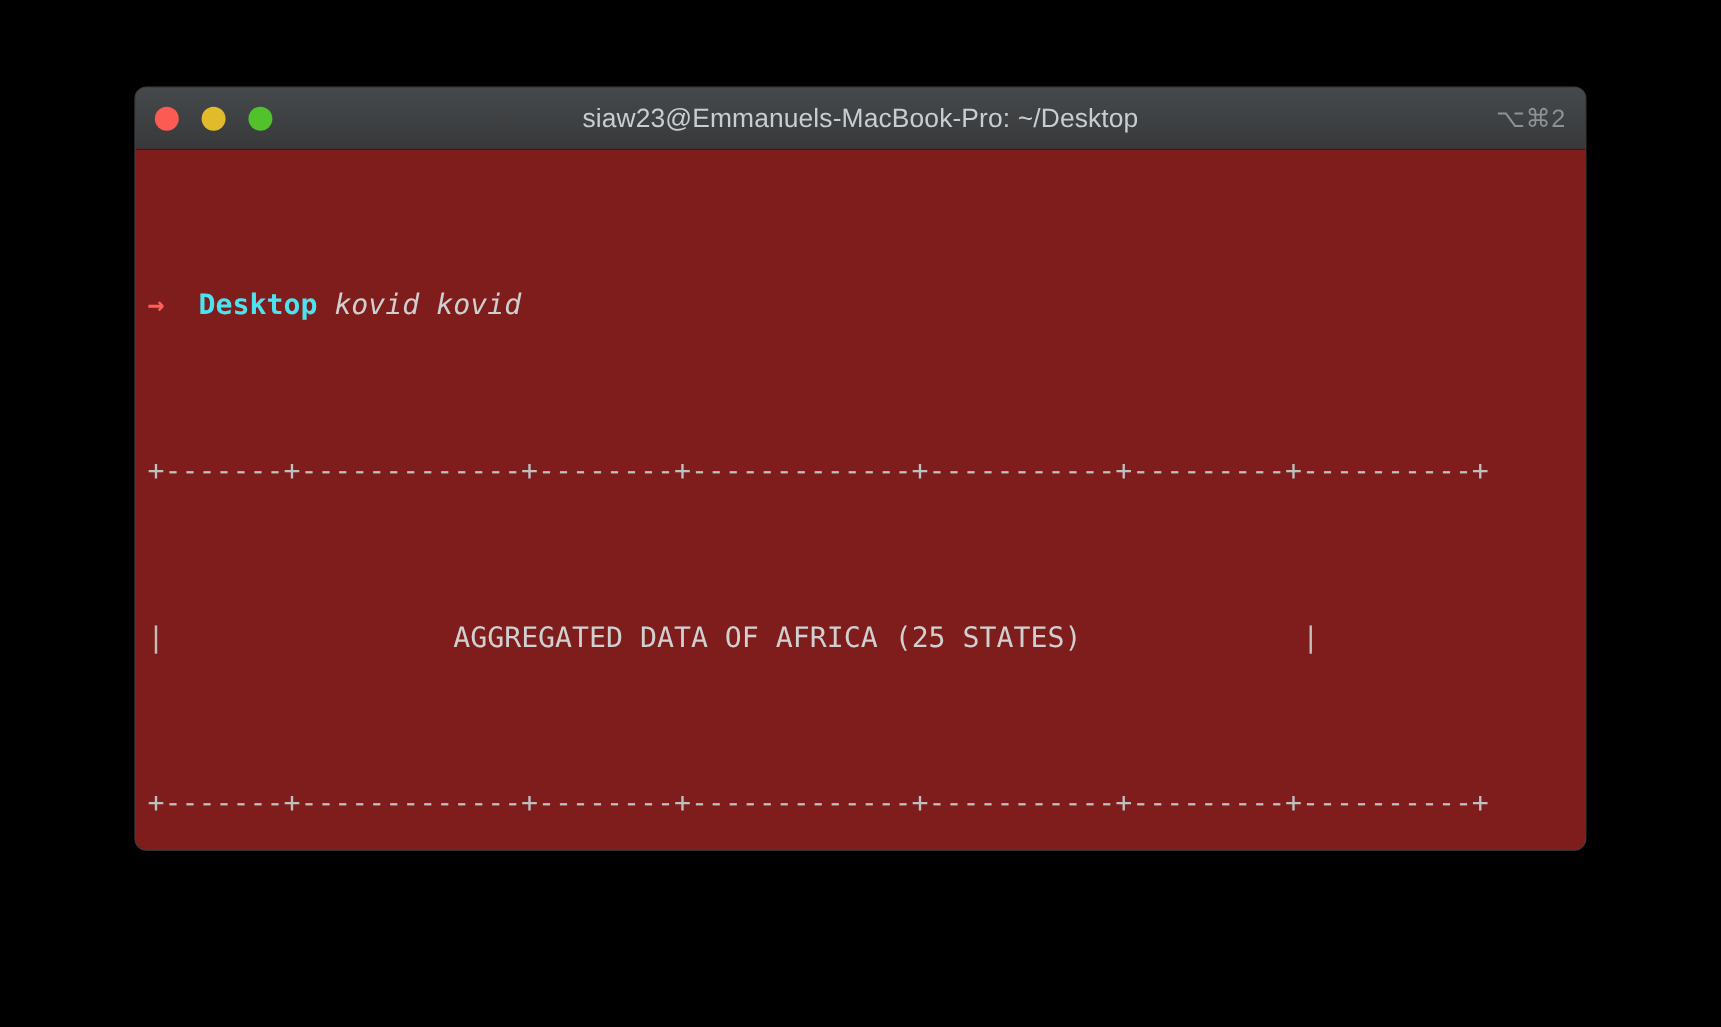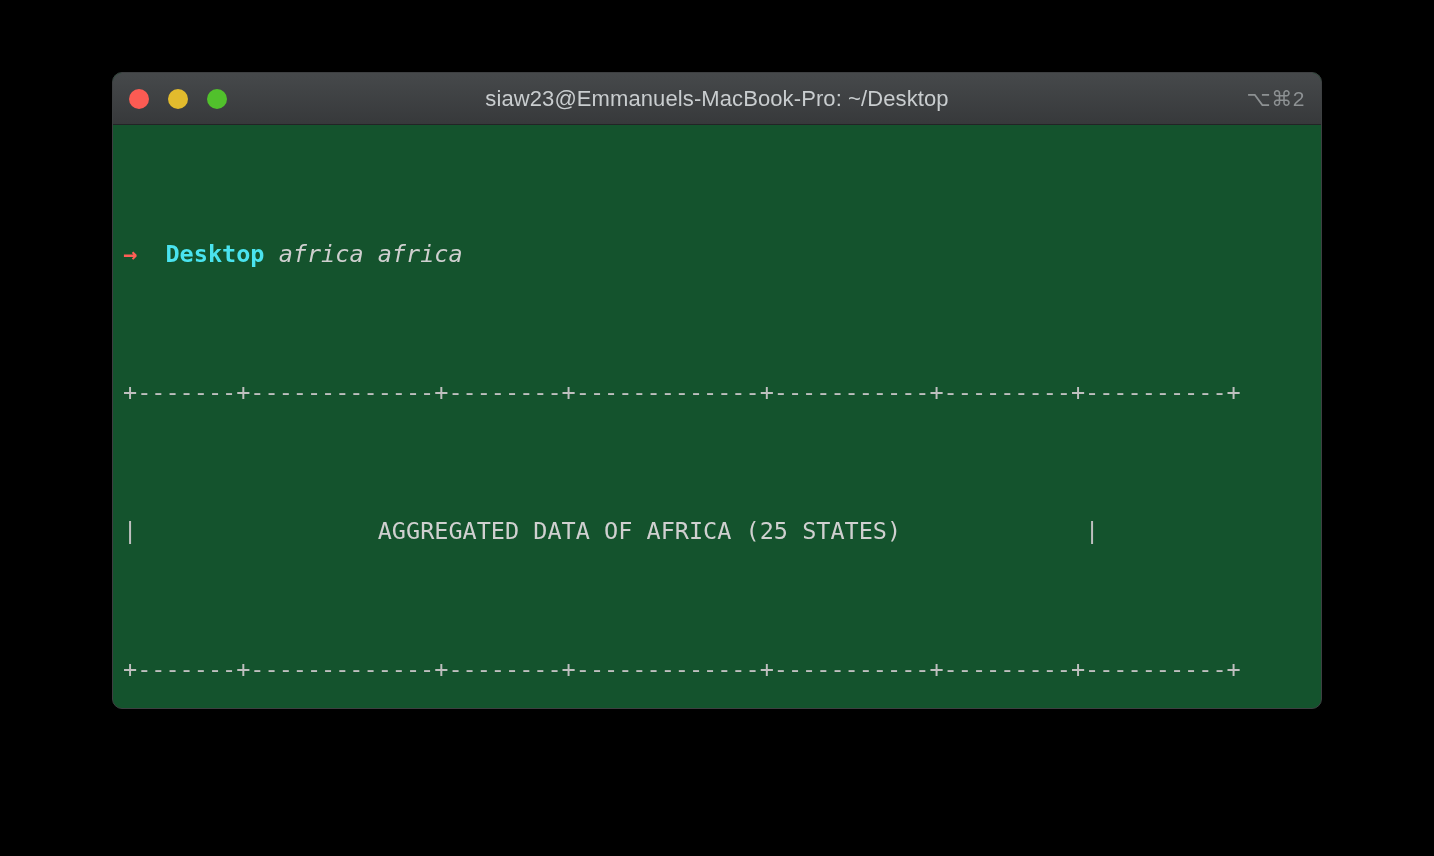--- a/index.html
+++ b/index.html
@@ -19,21 +19,21 @@
   }
 
   
   #terminal-window {
     position: absolute;
     left: 112px;
     top: 72px;
     width: 1210px;
     height: 637px;
     border-radius: 10px;
-    background: #14532d;
+    background: #7f1d1d;
     border: 1px solid #3d3f41;
     box-sizing: border-box;
     overflow: hidden;
     box-shadow: 0 6px 26px rgba(0,0,0,0.8);
   }
 
   
   #title-bar {
     position: relative;
     height: 52px;
@@ -114,21 +114,21 @@
         <span class="light light-close"></span>
         <span class="light light-min"></span>
         <span class="light light-max"></span>
       </div>
       <div id="window-title">siaw23@Emmanuels-MacBook-Pro: ~/Desktop</div>
       <div id="shortcut-badge">⌥⌘2</div>
     </div>
 
     <div id="terminal-body">
 
-      <div class="line"><span class="arrow-red">→</span>  <span class="path-cyan">Desktop</span> <span class="cmd">africa africa</span></div>
+      <div class="line"><span class="arrow-red">→</span>  <span class="path-cyan">Desktop</span> <span class="cmd">kovid kovid</span></div>
 
       <div class="line frame">+-------+-------------+--------+-------------+-----------+---------+----------+</div>
 
       <div class="line"><span class="frame">|</span>                 <span class="plain">AGGREGATED DATA OF AFRICA (25 STATES)</span>             <span class="frame">|</span></div>
 
       <div class="line frame">+-------+-------------+--------+-------------+-----------+---------+----------+</div>
 
       
 
       

